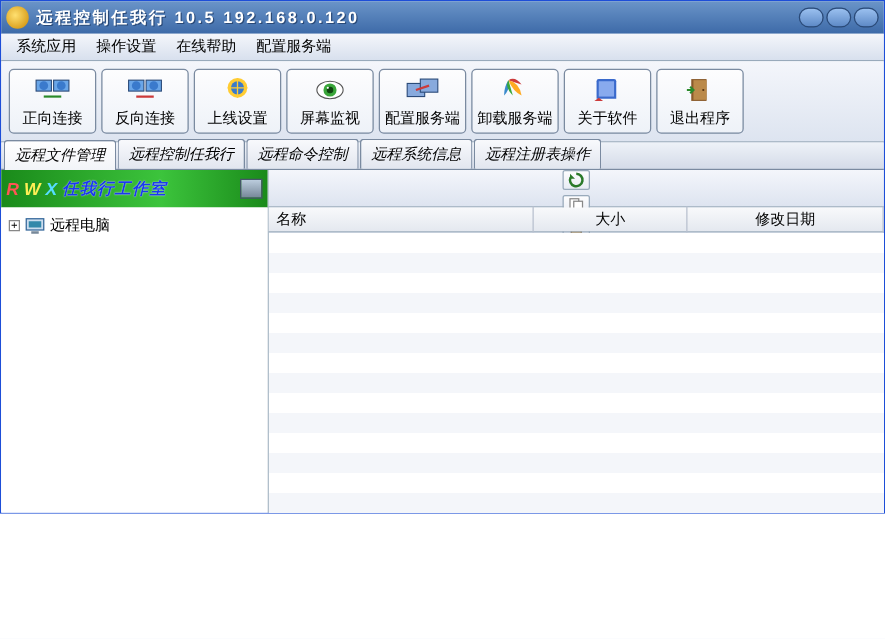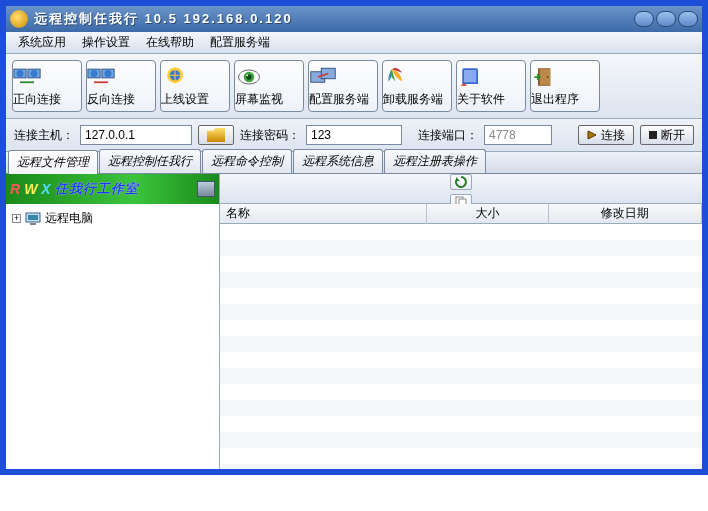--- a/index.html
+++ b/index.html
@@ -1,29 +1,29 @@
 <!DOCTYPE html>
 <html><head>
 <meta charset="utf-8">
 <style>
 * { box-sizing: border-box; margin: 0; padding: 0; font-family: "SimSun", "宋体", sans-serif; font-size: 12px; }
 body { background: #fff; }
-.window { width: 708px; height: 475px; border: 6px solid #1d4ed8; background: #eef2f8; display: flex; flex-direction: column; }
+.window { width: 708px; height: 411px; border: 1px solid #1d4ed8; background: #eef2f8; display: flex; flex-direction: column; }
 
 .titlebar { height: 26px; background: linear-gradient(#6a94c8, #3d6aa8); display: flex; align-items: center; padding: 0 4px; color: #fff; }
 .titlebar .title-icon { width: 18px; height: 18px; background: radial-gradient(circle at 40% 40%, #ffe070, #cc8800); border-radius: 50%; margin-right: 6px; }
 .titlebar .title-text { font-weight: bold; letter-spacing: 2px; font-size: 13px; text-shadow: 1px 1px 0 #2a4a78; }
 .titlebar .spacer { flex: 1; }
 .titlebar .winbtn { width: 20px; height: 16px; margin-left: 2px; background: linear-gradient(#9ac0ef,#5e8ac7); border: 1px solid #2a4a78; border-radius: 8px; }
 
 .menubar { height: 22px; background: linear-gradient(#f4f6fb,#d8e0ee); border-bottom: 1px solid #9ab; display: flex; align-items: center; padding: 0 6px; gap: 4px; }
 .menubar span { padding: 2px 6px; cursor: default; }
 
 .toolbar { padding: 6px; background: linear-gradient(#f4f6fb,#dde4f0); border-bottom: 1px solid #9ab; display: flex; gap: 4px; }
-.tool { width: 70px; height: 52px; background: linear-gradient(#fdfdfe,#eef2f8); border: 1px solid #7a8aa0; border-radius: 4px; display: flex; flex-direction: column; align-items: flex-start; justify-content: center; gap: 2px; cursor: pointer; }
+.tool { width: 70px; height: 52px; background: linear-gradient(#fdfdfe,#eef2f8); border: 1px solid #7a8aa0; border-radius: 4px; display: flex; flex-direction: column; align-items: center; justify-content: center; gap: 2px; cursor: pointer; }
 .tool .ic { width: 28px; height: 24px; }
 .tool .lbl { font-size: 12px; }
 
 .connrow { padding: 6px 8px; background: linear-gradient(#eef2f8,#dde4f0); border-bottom: 1px solid #9ab; display: flex; align-items: center; gap: 6px; }
 .connrow label { white-space: nowrap; }
 .connrow input[type=text] { height: 20px; border: 1px solid #7a8aa0; padding: 0 4px; background: #fff; }
 .btn3d { height: 20px; padding: 0 8px; background: linear-gradient(#fdfdfe,#d8dde8); border: 1px solid #666; border-radius: 2px; display: inline-flex; align-items: center; gap: 4px; cursor: pointer; }
 .ic-folder { width: 18px; height: 14px; background: linear-gradient(#ffe070,#cc8800); clip-path: polygon(0 20%,35% 20%,45% 0,100% 0,100% 100%,0 100%); }
 .ic-play { width: 10px; height: 10px; }
 .ic-stop { width: 8px; height: 8px; background: #222; }
@@ -153,42 +153,20 @@
       <svg class="ic" viewBox="0 0 32 24">
           <rect x="8" y="2" width="14" height="20" fill="#8a5a2a"></rect>
           <rect x="10" y="3" width="12" height="18" fill="#bb8a4a"></rect>
           <circle cx="19" cy="12" r="1" fill="#553311"></circle>
           <path d="M4 12 l6 0 m-3 -3 l3 3 l-3 3" stroke="#2a8a2a" stroke-width="2" fill="none"></path>
         </svg>
       <span class="lbl">退出程序</span>
     </div>
   </div>
 
-  <div class="connrow">
-    <label>连接主机：</label>
-    <input type="text" style="width: 112px;" value="127.0.0.1">
-    <div class="btn3d">
-        <div class="ic-folder"></div>
-      </div>
-    <label>连接密码：</label>
-    <input type="text" style="width: 96px;" value="123">
-    <label style="margin-left:10px">连接端口：</label>
-    <input type="text" style="width: 68px; color: rgb(136, 136, 136);" value="4778">
-    <div style="flex:1"></div>
-    <div class="btn3d">
-      <svg class="ic-play" viewBox="0 0 10 10">
-          <path d="M1 1 L9 5 L1 9 Z" fill="#aa7700" stroke="#553300"></path>
-        </svg>
-      <span>连接</span>
-    </div>
-    <div class="btn3d">
-      <div class="ic-stop"></div>
-      <span>断开</span>
-    </div>
-  </div>
 
   <div class="tabstrip">
     <div class="tab active">远程文件管理</div>
     <div class="tab">远程控制任我行</div>
     <div class="tab">远程命令控制</div>
     <div class="tab">远程系统信息</div>
     <div class="tab">远程注册表操作</div>
   </div>
 
   <div class="workspace">

